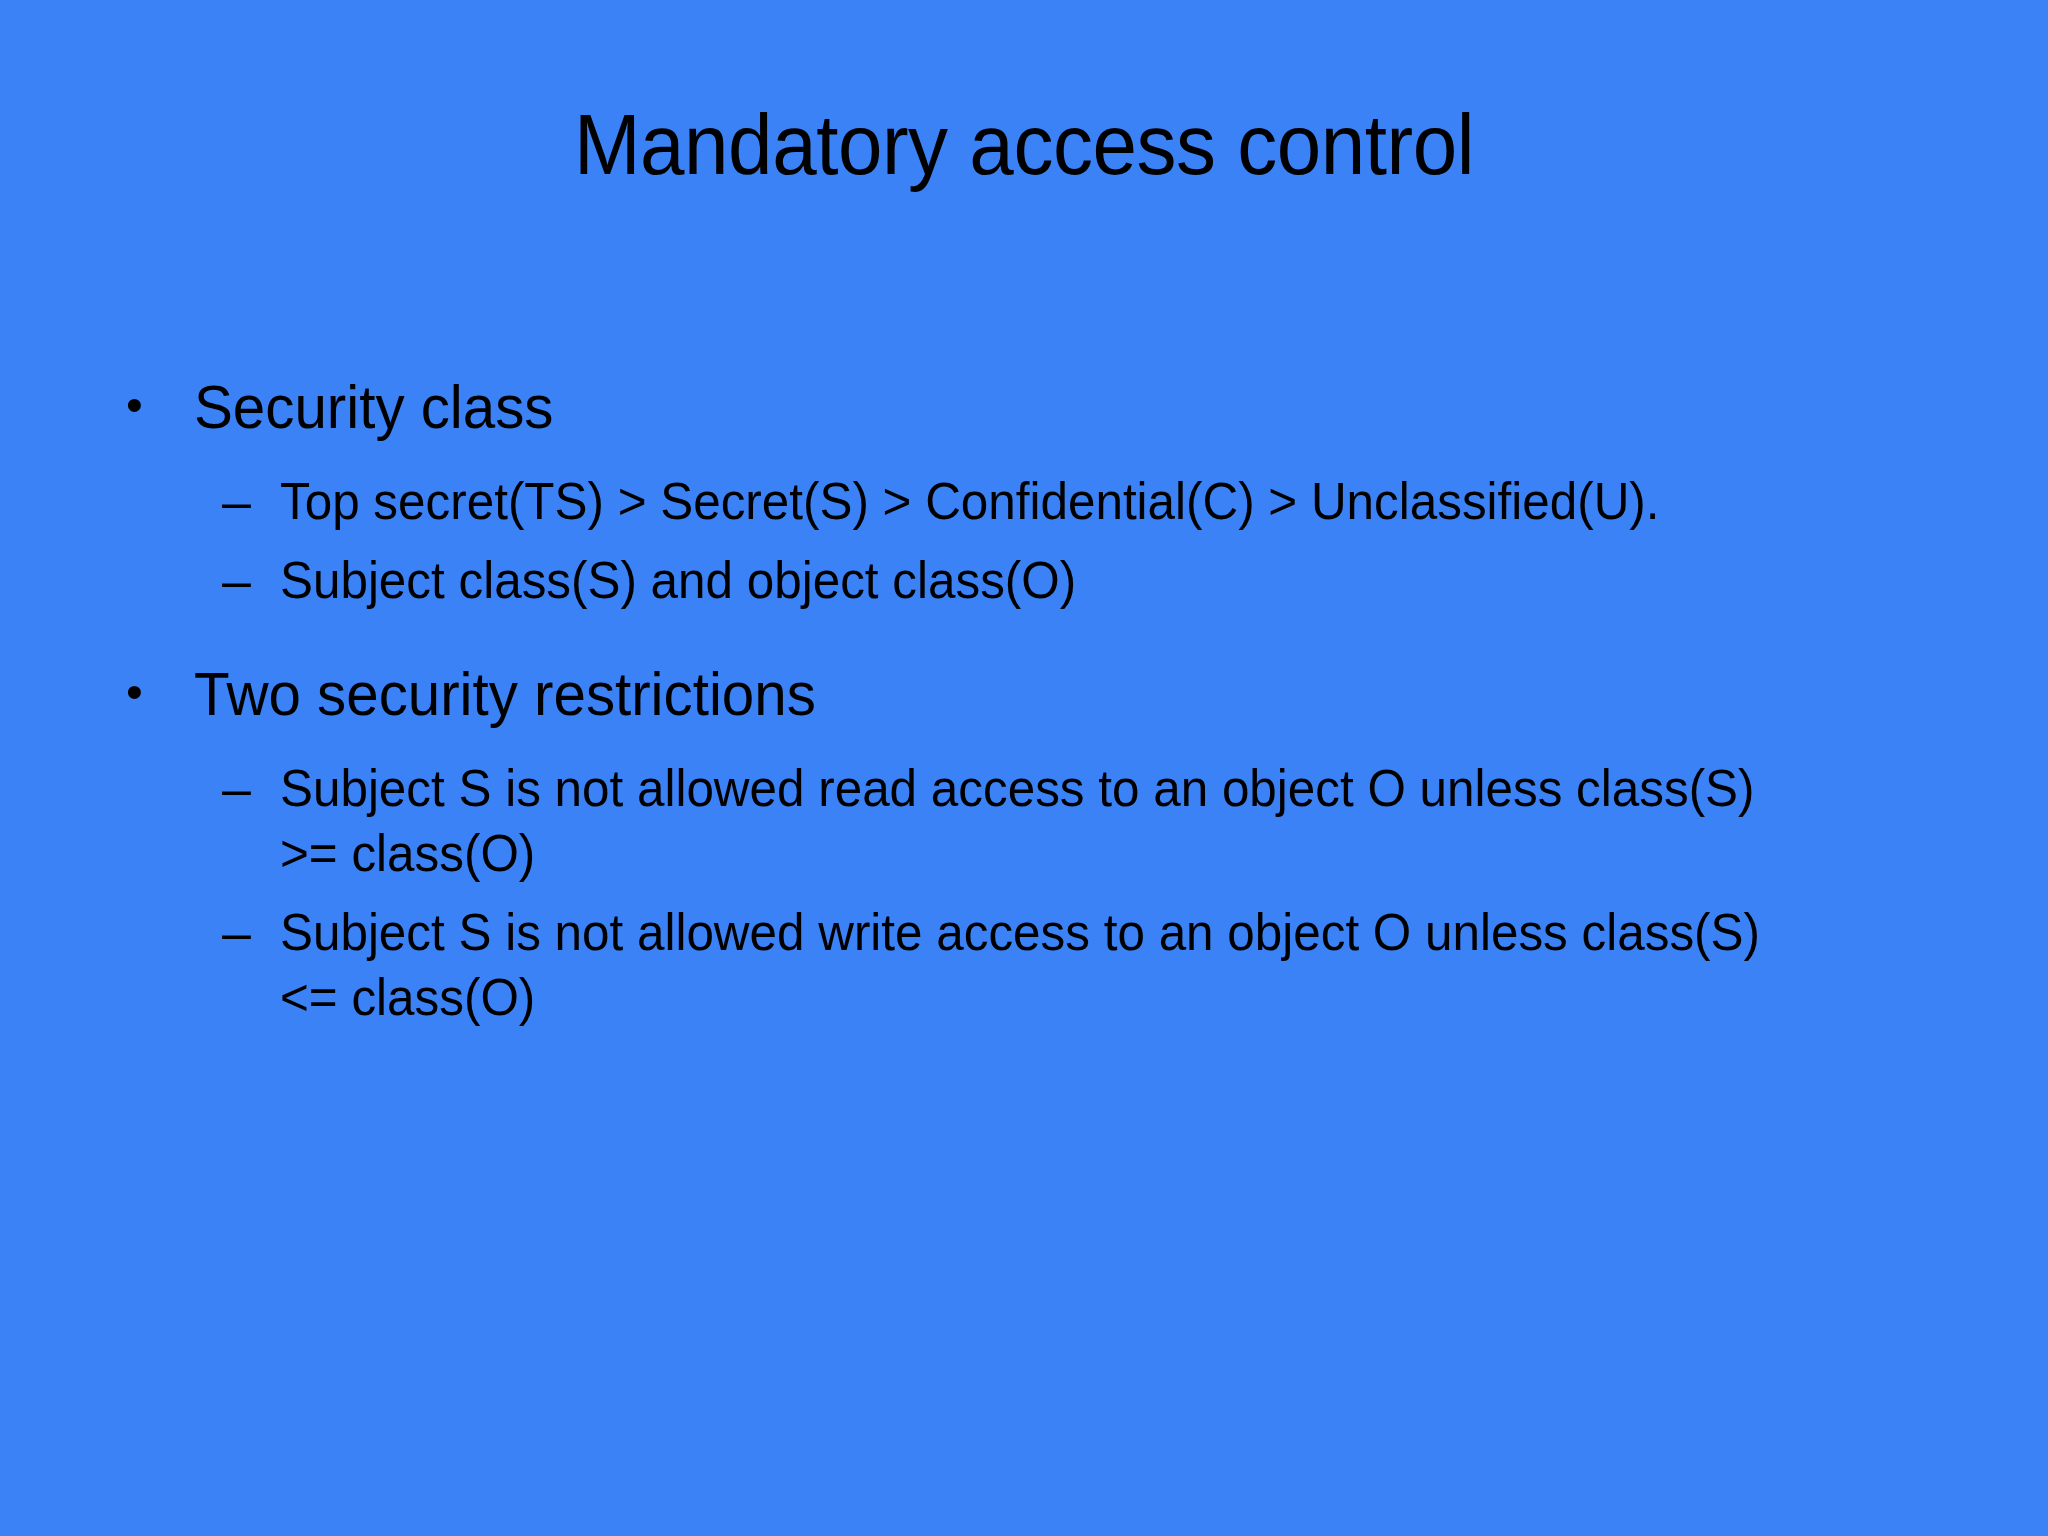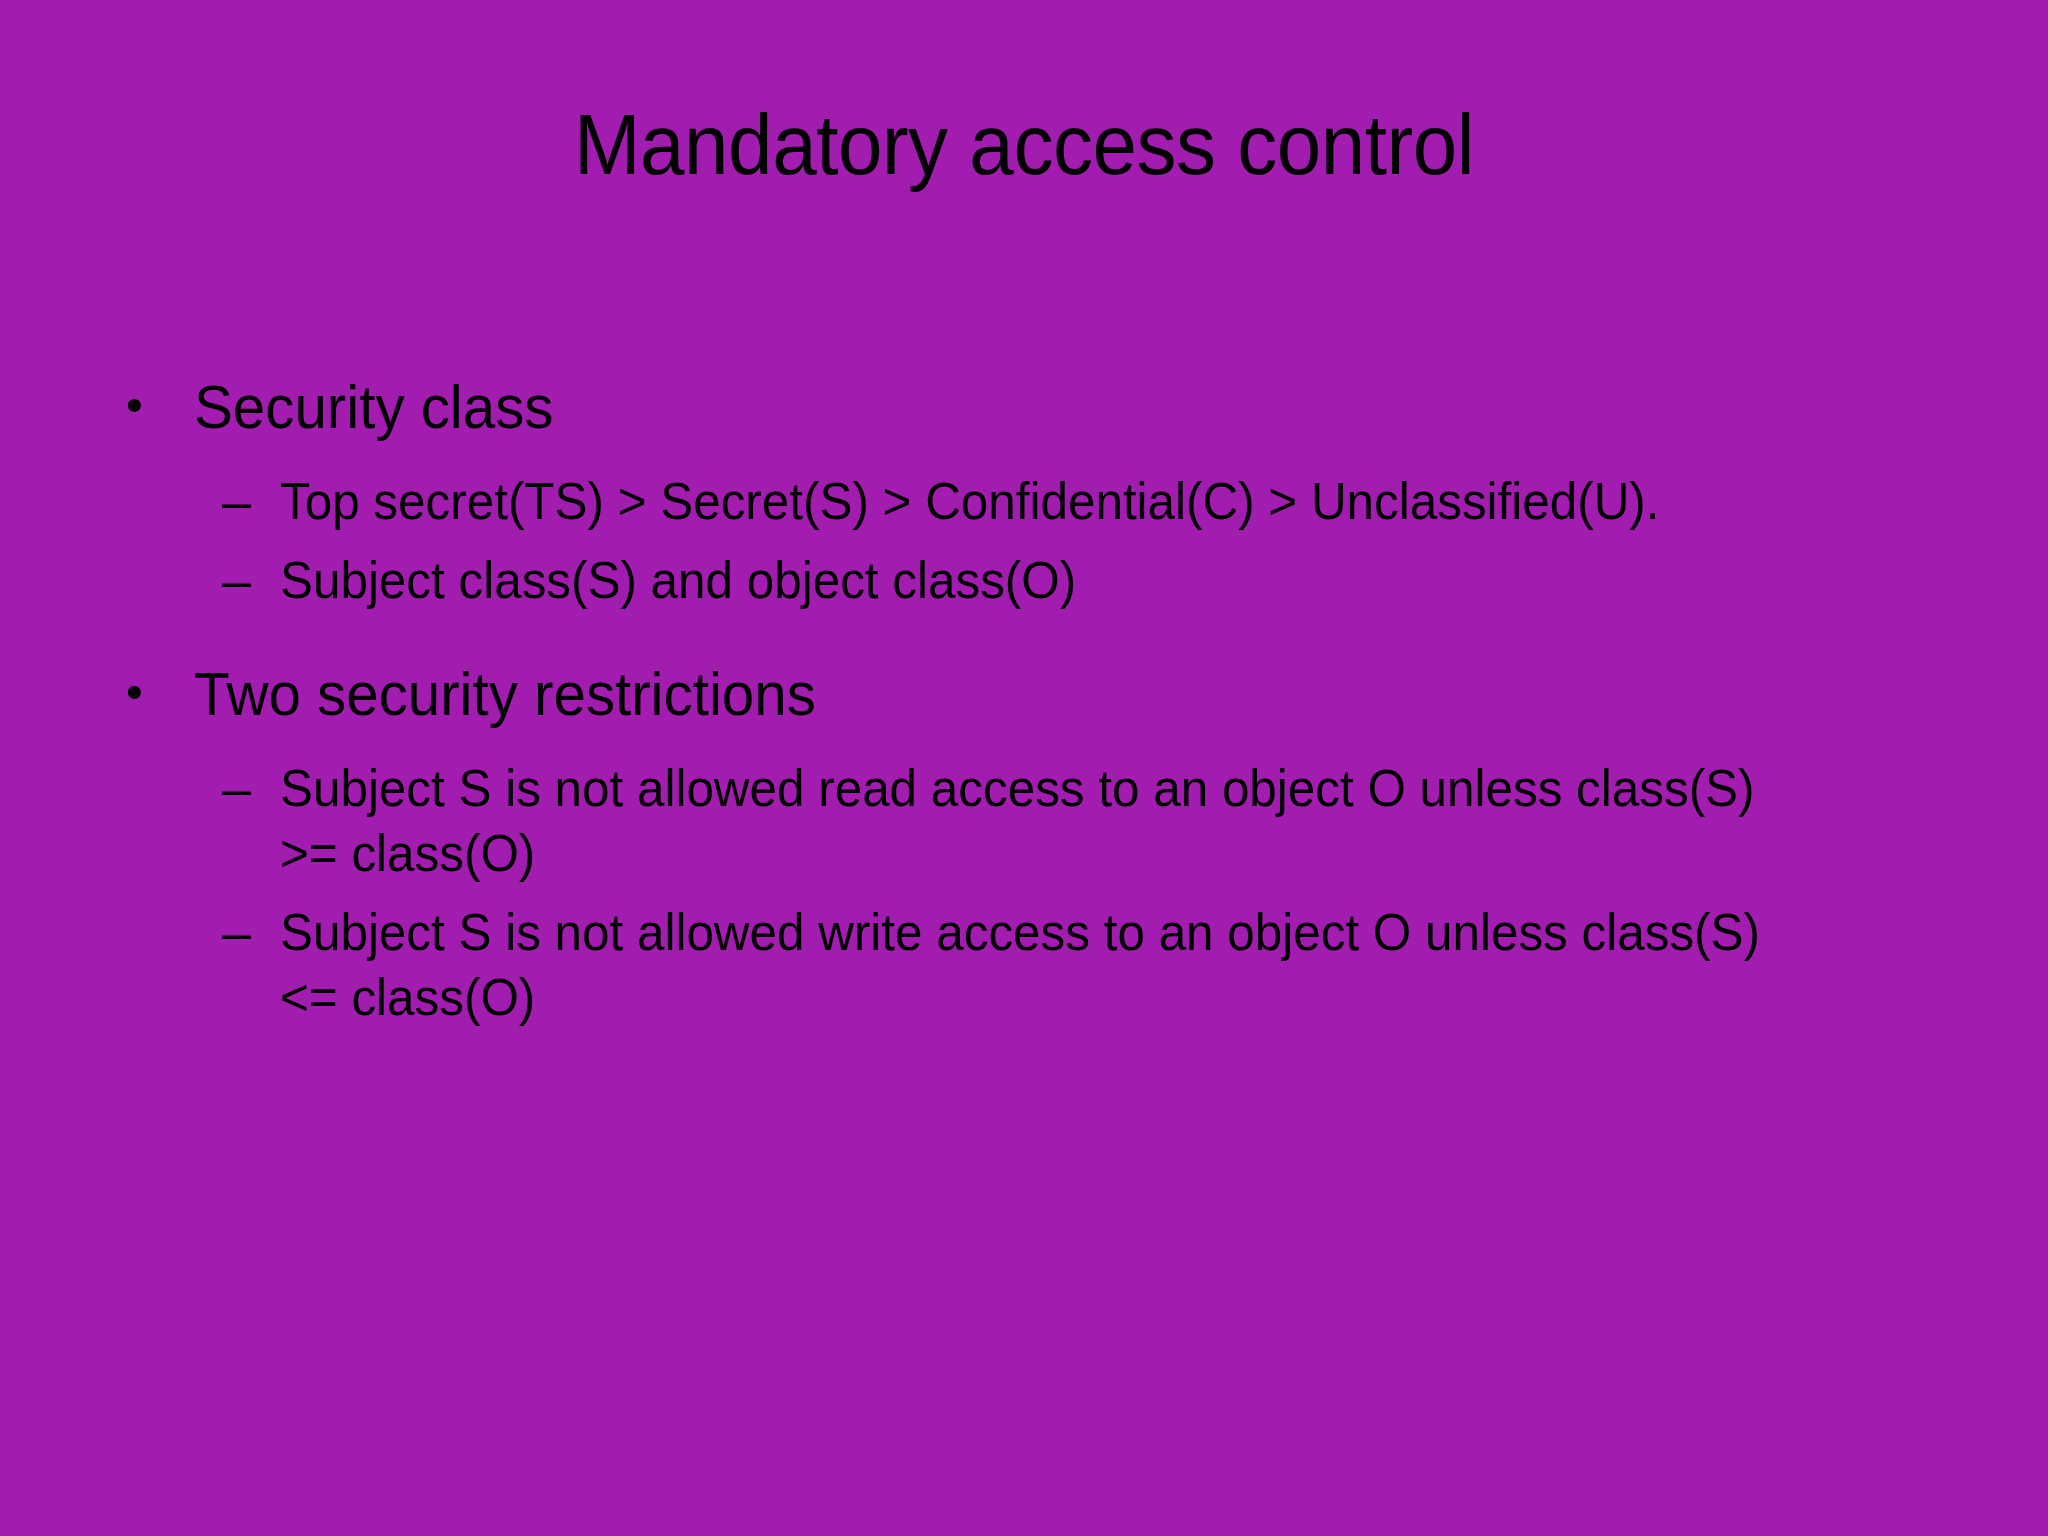--- a/index.html
+++ b/index.html
@@ -94,21 +94,21 @@
     transform: scaleX(0.95);
     transform-origin: left top;
   }
 
   .spacer-sm { height: 16px; }
   .spacer-md { height: 30px; }
 </style>
 </head>
 <body>
 
-<div id="slide" style="background: #a21caf; color: rgb(0, 0, 0);">
+<div id="slide" style="background: #3b82f6; color: rgb(0, 0, 0);">
 
   <div class="slide-title">Mandatory access control</div>
 
   <div class="body-outline">
 
     <div class="outline-item lvl1">
       <span class="marker">•</span>
       <span class="item-text">Security class</span>
     </div>
 

